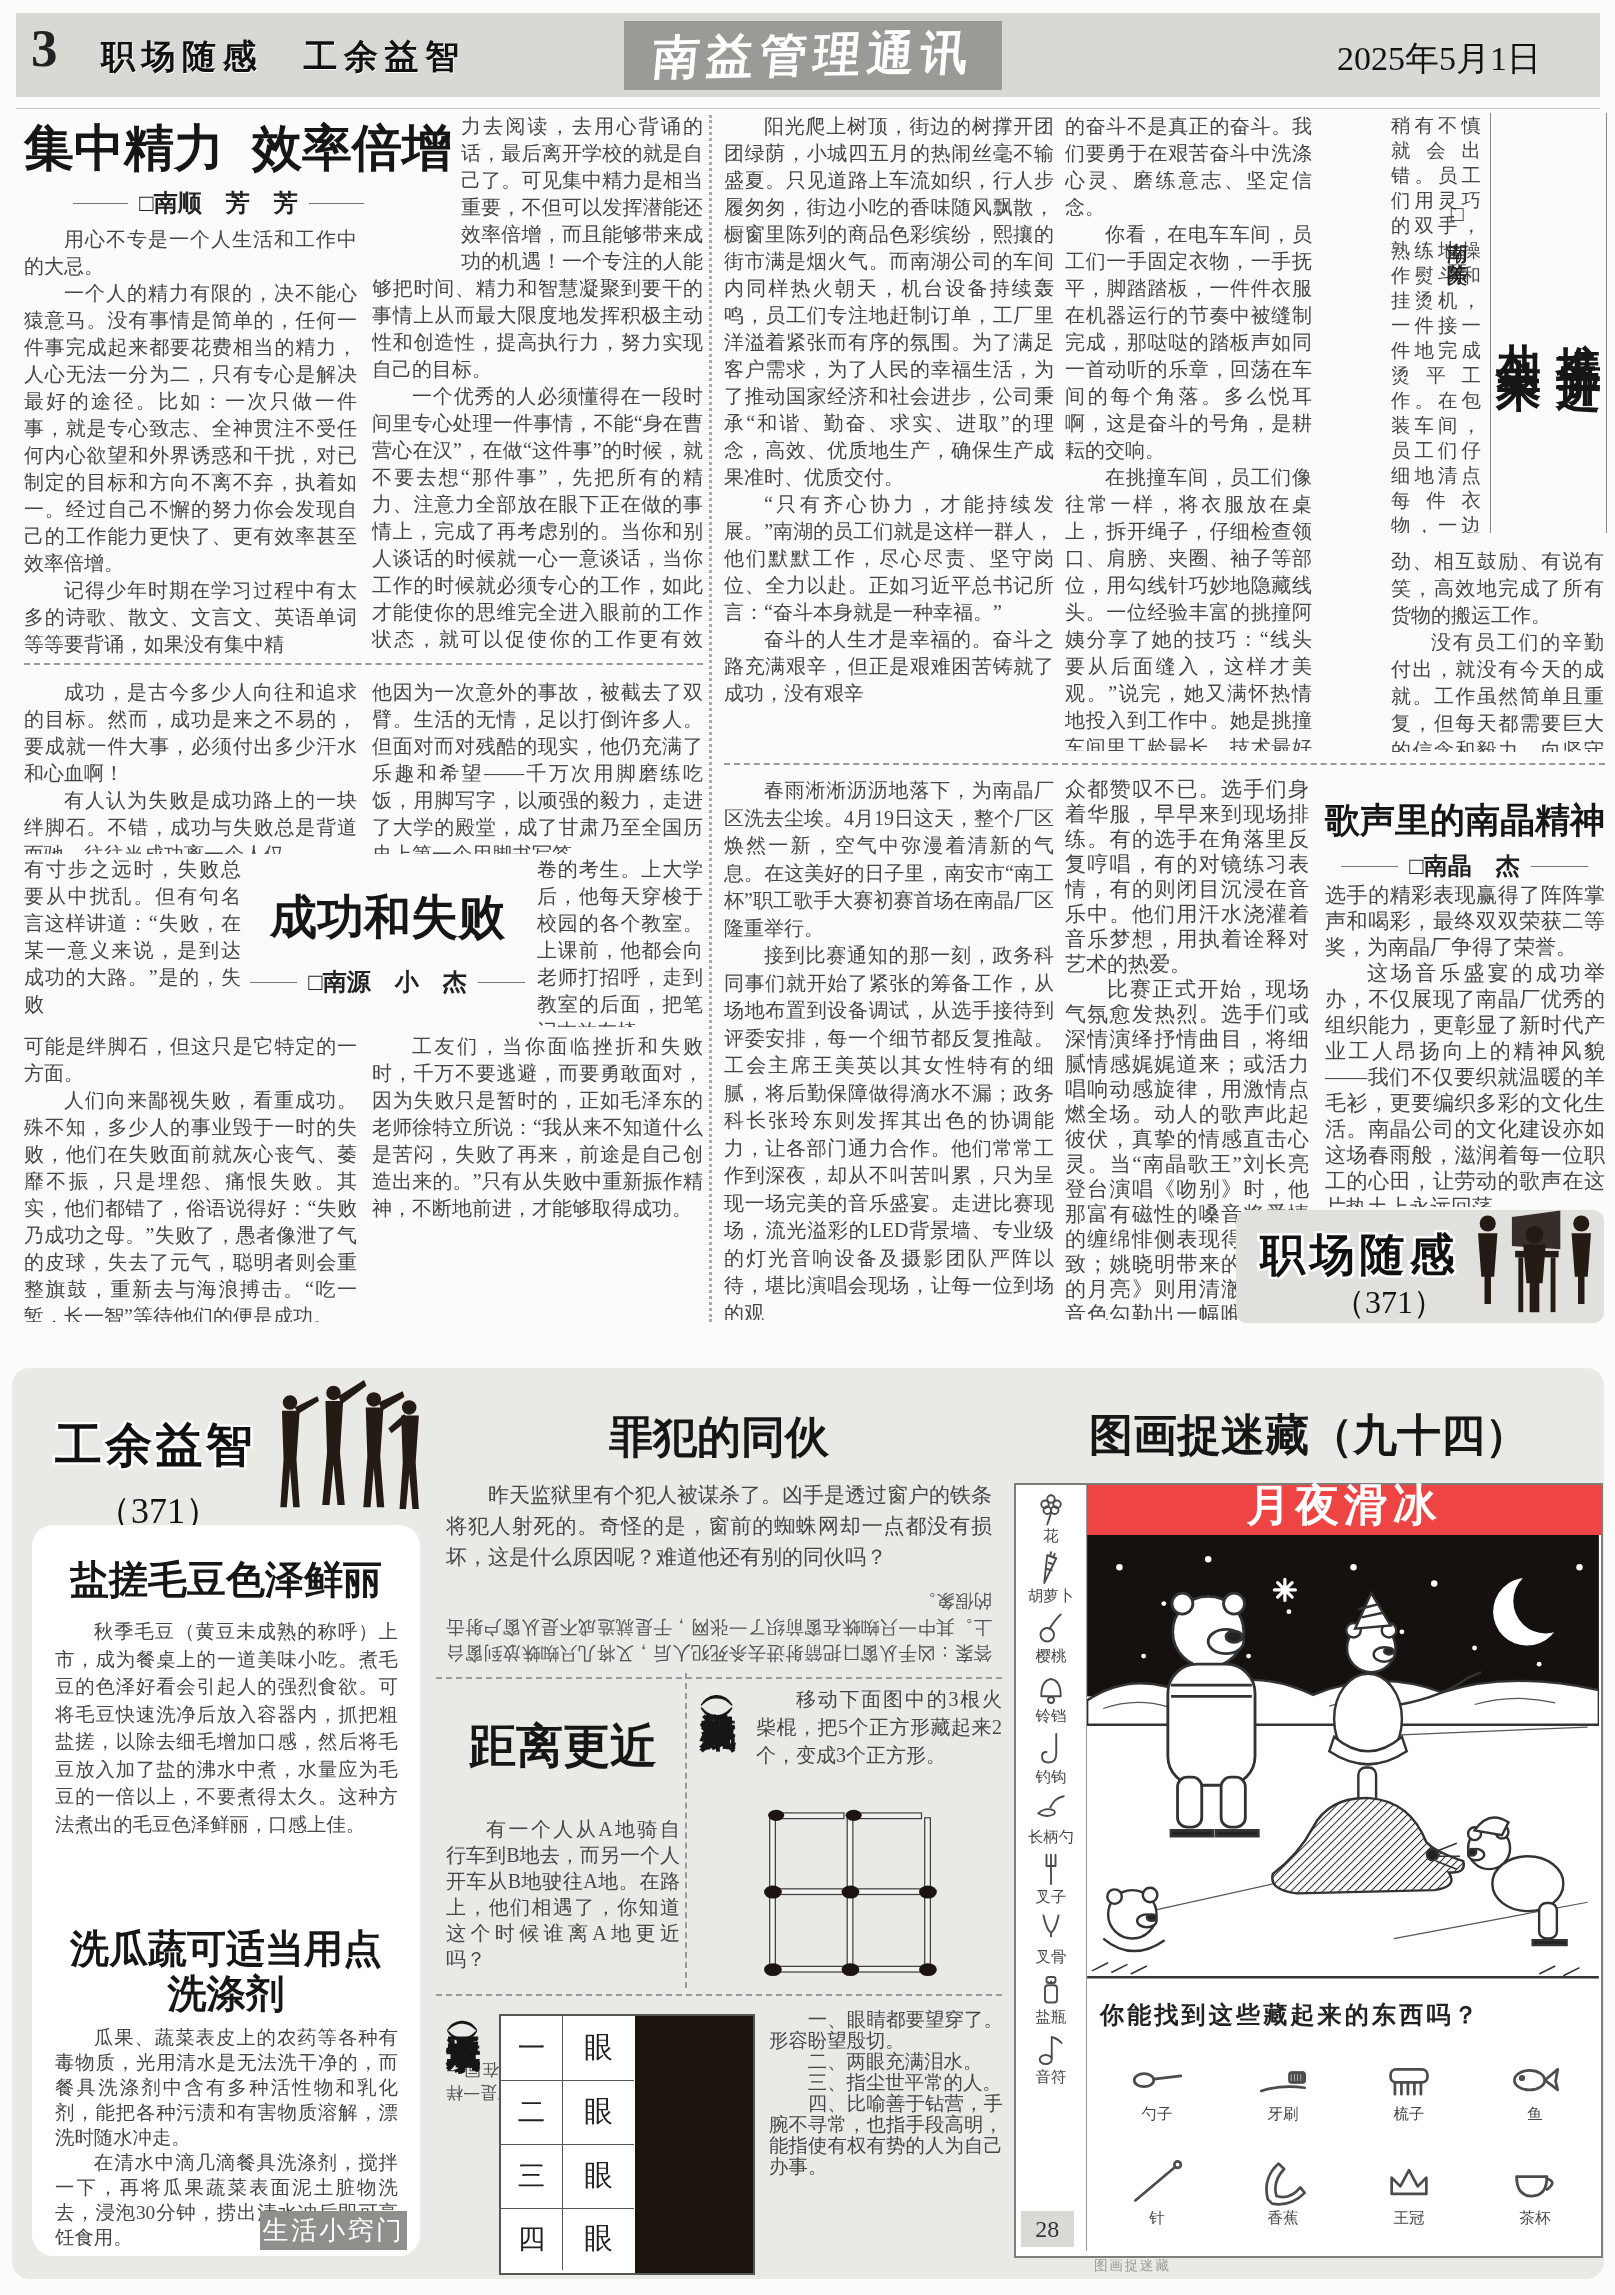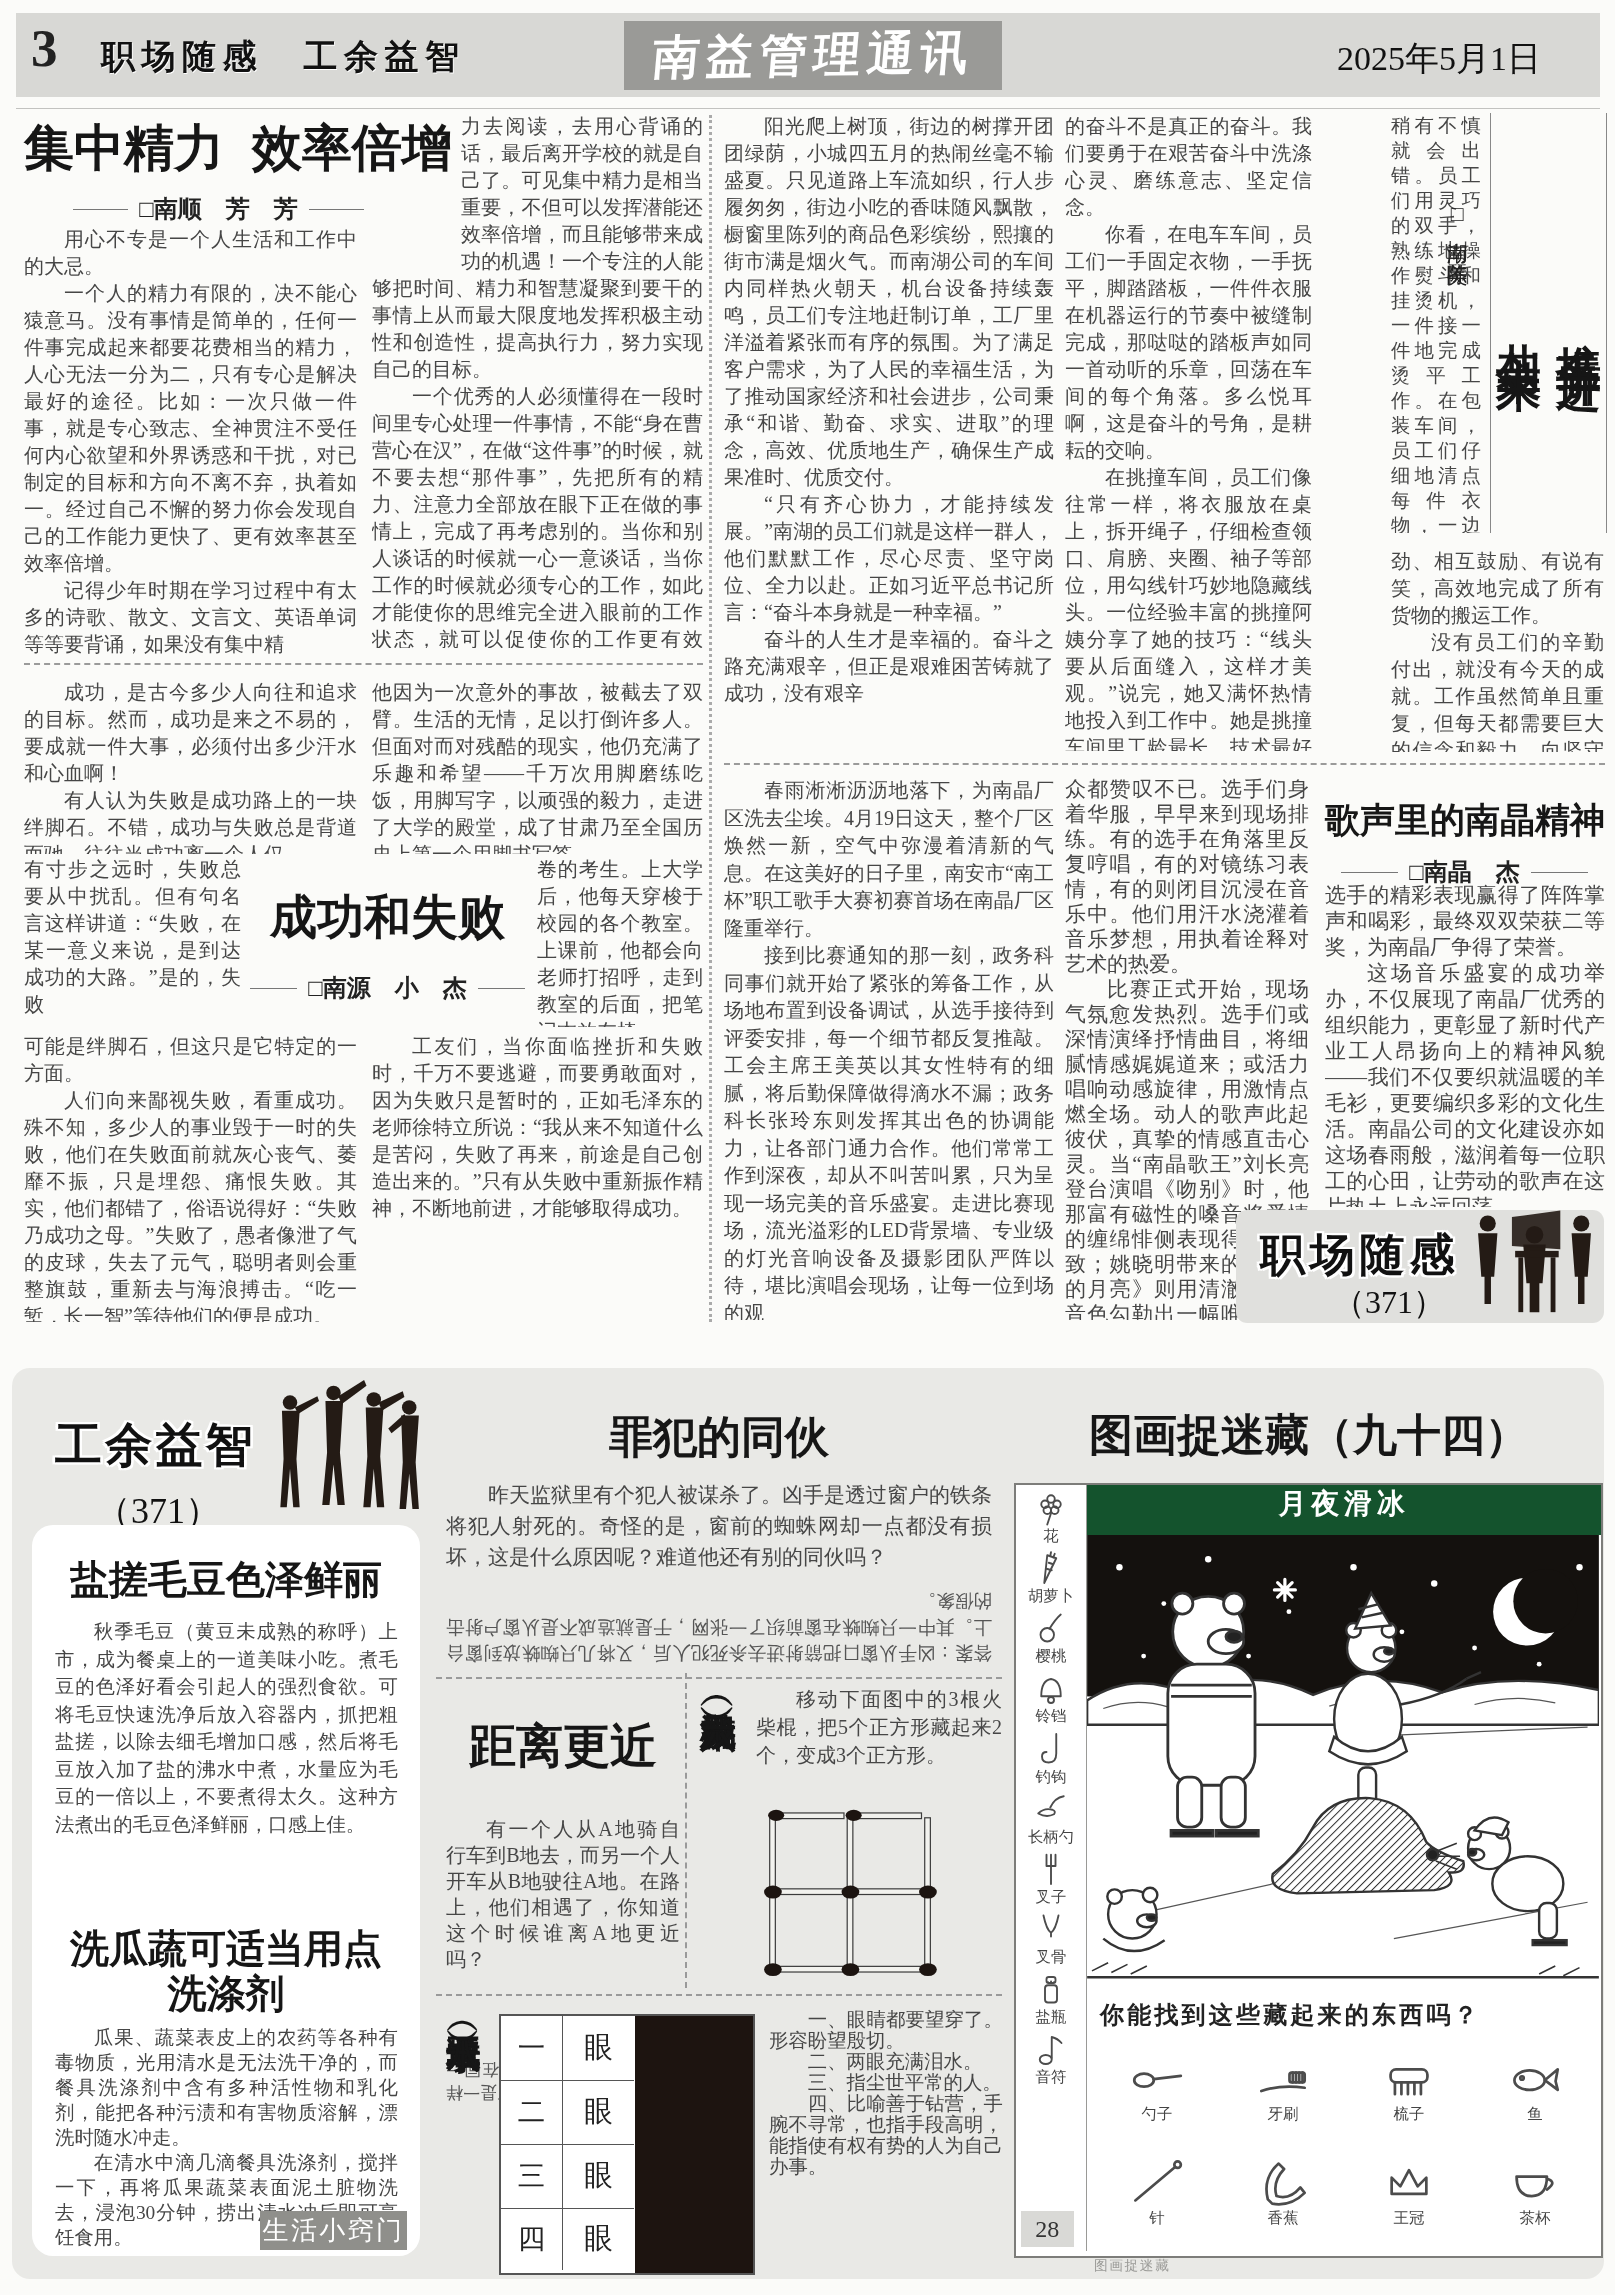--- a/index.html
+++ b/index.html
@@ -16,21 +16,21 @@
             align-items:center;justify-content:center;}
   .masthead span{color:#fff;font-size:47px;font-weight:700;letter-spacing:6.5px;transform:skewX(-6deg) rotate(-1deg);}
   .hdate{left:1337px;top:36px;font-size:34px;color:#111;}
   .header-rule{left:16px;top:108px;width:1584px;border-top:1.6px solid #c2c2c0;}
 
   
   .bt{font-size:20px;line-height:27px;text-align:justify;color:#464646;overflow:hidden;}
   .bt p{margin:0;text-indent:2em;}
   .bt p.noind{text-indent:0;}
   .hl{font-weight:700;color:#161616;}
-  .byline{display:flex;align-items:center;gap:11.3px;color:#222;margin-top:6px;}
+  .byline{display:flex;align-items:center;gap:11.3px;color:#222;}
   .byline .rule{flex:1;border-top:1.6px solid #777;}
   .byline .nm{font-size:24px;font-weight:700;white-space:nowrap;}
   .dashh{border-top:2.4px dashed #9a9a9a;}
   .dashv{border-left:2.4px dashed #9a9a9a;}
   .dotv{border-left:3.2px dotted #aaa;}
 
   .hl1{left:24px;top:115px;width:428px;display:flex;justify-content:space-between;font-size:50px;}
   .byline1{left:73px;top:187px;width:291px;}
   .colf1{left:24px;top:226px;width:333px;height:428px;}
   .colf2{left:372px;top:113px;width:331px;height:535px;}
@@ -106,22 +106,22 @@
   .ig-chr{flex:1;display:flex;align-items:center;justify-content:center;font-size:29px;color:#222;}
   .ig-black{position:absolute;right:0;top:0;width:118px;height:100%;background:#1d1410;}
   .idiom-clues{left:769px;top:2009px;width:234px;font-size:19.4px;line-height:21px;}
 
   .hs-hl{left:1014px;top:1406px;width:590px;text-align:center;font-size:44px;}
   .hs-panel{left:1014px;top:1483px;width:585px;height:771px;background:#fff;border:2.4px solid #7d7d7a;}
   .hs-strip{position:absolute;left:0;top:0;width:71px;height:766px;border-right:1.6px solid #9a9a97;
             display:flex;flex-direction:column;align-items:center;padding-top:4.8px;box-sizing:border-box;}
   .hs-item{display:flex;flex-direction:column;align-items:center;margin-bottom:3.2px;}
   .hs-item .lb{font-size:15.4px;color:#444;white-space:nowrap;}
-  .hs-title{position:absolute;left:71px;top:0;width:514px;height:50px;background:#14532d;display:flex;
-            align-items:flex-start;justify-content:center;color:#fff;font-size:28px;font-weight:700;letter-spacing:4.8px;}
+  .hs-title{position:absolute;left:71px;top:0;width:514px;height:50px;background:#ef4444;display:flex;
+            align-items:flex-end;justify-content:center;color:#fff;font-size:44px;font-weight:700;letter-spacing:4.8px;}
   .hs-scene{position:absolute;left:71px;top:50px;}
   .hs-cap{position:absolute;left:84px;top:514px;width:493px;font-size:24px;font-weight:700;color:#222;letter-spacing:3.2px;}
   .hs-bottom{position:absolute;left:78px;top:553px;width:504px;height:208px;display:flex;flex-wrap:wrap;
              align-content:space-around;justify-content:space-around;}
   .hs-bottom .hs-item{width:113px;}
   .mk28{position:absolute;left:4.8px;top:726px;width:53px;height:36px;background:#d9d9d6;display:flex;
         align-items:center;justify-content:center;font-size:24px;color:#333;}
   .tinylb{position:absolute;left:78px;top:772px;font-size:13.7px;color:#9a9a97;letter-spacing:1.6px;}
   .icon svg{display:block;}
   .icon path,.icon circle,.icon rect,.icon ellipse{fill:none;stroke:#4c4c4c;stroke-width:2.5;stroke-linecap:round;stroke-linejoin:round;}

